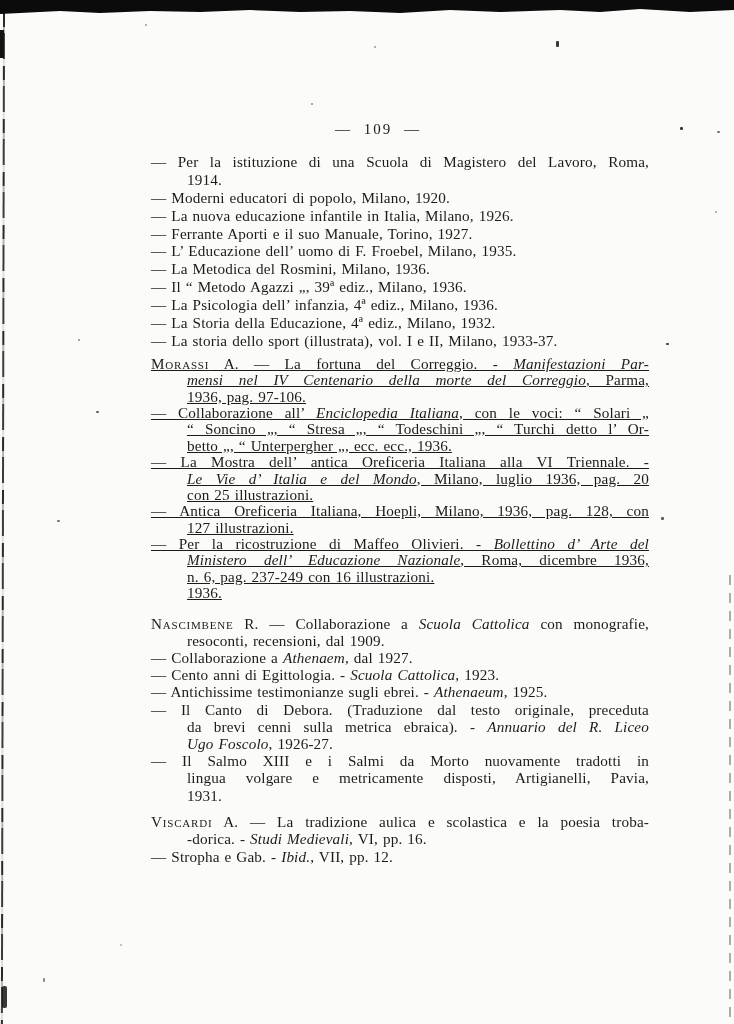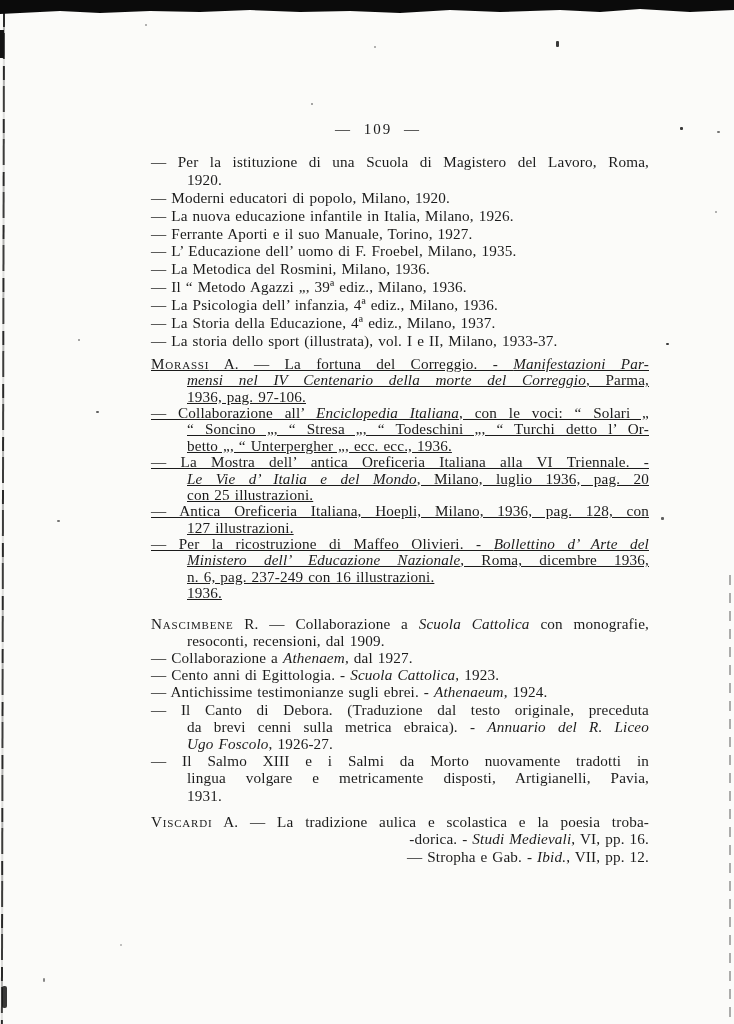--- a/index.html
+++ b/index.html
@@ -49,21 +49,21 @@
   .s3 { margin-top: 13px; }
   .s4 { margin-top: 9px; }
   .line {
     width: 100%; box-sizing: border-box;
     font-size: 15.2px; line-height: 17.9px; height: 17.9px;
     letter-spacing: 0.15px; word-spacing: 1px;
     white-space: nowrap;
   }
   .s2 .line { line-height: 16.4px; height: 16.4px; }
   .s3 .line { line-height: 17.2px; height: 17.2px; }
-  .s4 .line { line-height: 17.5px; height: 17.5px; text-align: right; }
+  .s4 .line { line-height: 17.5px; height: 17.5px; }
   .line.ind { padding-left: 36px; }
   .line.just { text-align: justify; text-align-last: justify; }
   .it { font-style: italic; }
   .sc { font-variant: small-caps; letter-spacing: 0.8px; }
 </style>
 </head>
 <body>
 
 <div class="page">
 
@@ -87,21 +87,21 @@
   <div class="speck" style="left:57px;top:520px;width:3px;height:2px;opacity:.7"></div>
   <div class="speck" style="left:120px;top:944px;width:2px;height:2px;opacity:.4"></div>
   <div class="speck" style="left:43px;top:978px;width:2px;height:4px;opacity:.6"></div>
 
   <div class="textblock">
     <div class="pagenum">— 109 —</div>
     <div>
         <div class="section s1">
           <div class="entry">
             <div class="line just"><span>— Per la istituzione di una Scuola di Magistero del Lavoro, Roma,</span></div>
-            <div class="line ind"><span>1920.</span></div>
+            <div class="line ind"><span>1914.</span></div>
           </div>
           <div class="entry">
             <div class="line"><span>— Moderni educatori di popolo, Milano, 1920.</span></div>
           </div>
           <div class="entry">
             <div class="line"><span>— La nuova educazione infantile in Italia, Milano, 1926.</span></div>
           </div>
           <div class="entry">
             <div class="line"><span>— Ferrante Aporti e il suo Manuale, Torino, 1927.</span></div>
           </div>
@@ -111,21 +111,21 @@
           <div class="entry">
             <div class="line"><span>— La Metodica del Rosmini, Milano, 1936.</span></div>
           </div>
           <div class="entry">
             <div class="line"><span>— Il “ Metodo Agazzi „, 39ª ediz., Milano, 1936.</span></div>
           </div>
           <div class="entry">
             <div class="line"><span>— La Psicologia dell’ infanzia, 4ª ediz., Milano, 1936.</span></div>
           </div>
           <div class="entry">
-            <div class="line"><span>— La Storia della Educazione, 4ª ediz., Milano, 1937.</span></div>
+            <div class="line"><span>— La Storia della Educazione, 4ª ediz., Milano, 1932.</span></div>
           </div>
           <div class="entry">
             <div class="line"><span>— La storia dello sport (illustrata), vol. I e II, Milano, 1933-37.</span></div>
           </div>
         </div>
         <div class="section s2">
           <div class="entry">
             <div class="line just"><span class="sc">Morassi</span><span> A. — La fortuna del Correggio. - </span><span class="it">Manifestazioni Par-</span></div>
             <div class="line ind just"><span class="it">mensi nel IV Centenario della morte del Correggio</span><span>, Parma,</span></div>
             <div class="line ind"><span>1936, pag. 97-106.</span></div>
@@ -158,21 +158,21 @@
             <div class="line just"><span class="sc">Nascimbene</span><span> R. — Collaborazione a </span><span class="it">Scuola Cattolica</span><span> con monografie,</span></div>
             <div class="line ind"><span>resoconti, recensioni, dal 1909.</span></div>
           </div>
           <div class="entry">
             <div class="line"><span>— Collaborazione a </span><span class="it">Athenaem</span><span>, dal 1927.</span></div>
           </div>
           <div class="entry">
             <div class="line"><span>— Cento anni di Egittologia. - </span><span class="it">Scuola Cattolica</span><span>, 1923.</span></div>
           </div>
           <div class="entry">
-            <div class="line"><span>— Antichissime testimonianze sugli ebrei. - </span><span class="it">Athenaeum</span><span>, 1924.</span></div>
+            <div class="line"><span>— Antichissime testimonianze sugli ebrei. - </span><span class="it">Athenaeum</span><span>, 1925.</span></div>
           </div>
           <div class="entry">
             <div class="line just"><span>— Il Canto di Debora. (Traduzione dal testo originale, preceduta</span></div>
             <div class="line ind just"><span>da brevi cenni sulla metrica ebraica). - </span><span class="it">Annuario del R. Liceo</span></div>
             <div class="line ind"><span class="it">Ugo Foscolo</span><span>, 1926-27.</span></div>
           </div>
           <div class="entry">
             <div class="line just"><span>— Il Salmo XIII e i Salmi da Morto nuovamente tradotti in</span></div>
             <div class="line ind just"><span>lingua volgare e metricamente disposti, Artigianelli, Pavia,</span></div>
             <div class="line ind"><span>1931.</span></div>

